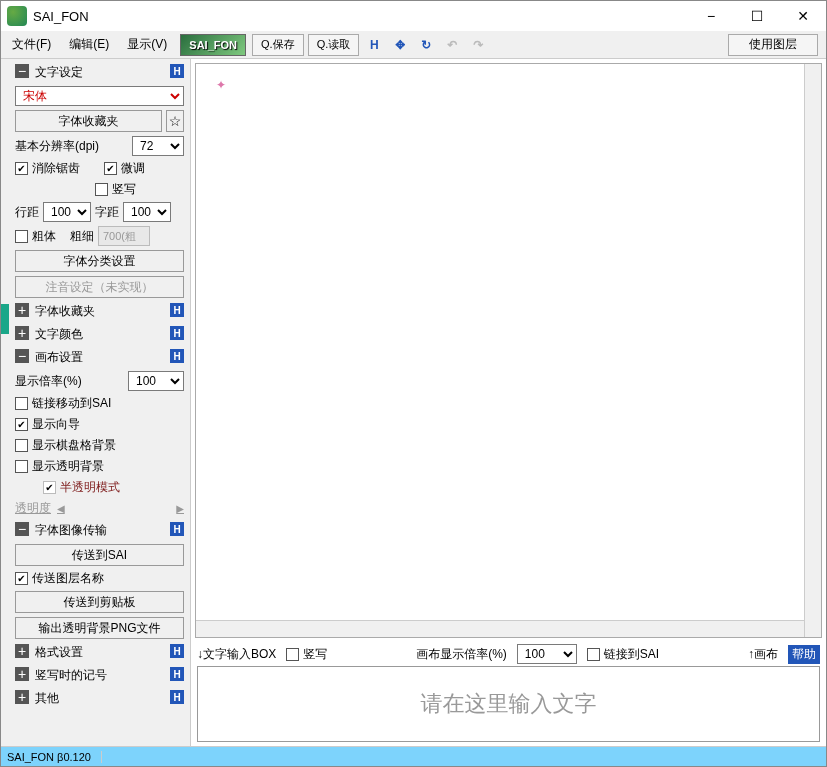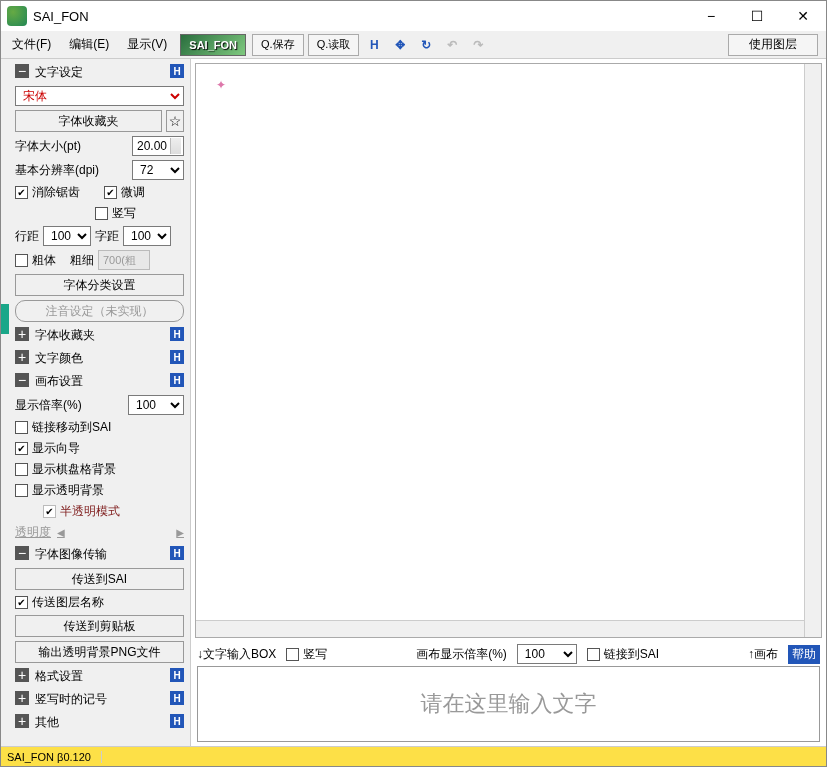--- a/index.html
+++ b/index.html
@@ -30,42 +30,42 @@
 .sq.plus::before { content: "+"; }
 .h-badge { width: 14px; height: 14px; background: #2256b8; color: #fff; font-size: 10px; font-weight: bold; display: inline-flex; align-items: center; justify-content: center; margin-left: auto; }
 
 .row { display: flex; align-items: center; padding: 2px 2px; font-size: 12px; gap: 4px; }
 .row .grow { flex: 1; }
 select, input.txt { height: 20px; border: 1px solid #7a7a7a; background: #fff; font-size: 12px; padding: 0 3px; font-family: inherit; }
 .sel-full { width: 100%; color: #c00; font-weight: normal; }
 .spin { width: 52px; height: 20px; border: 1px solid #7a7a7a; background: #fff; display: inline-flex; align-items: center; padding: 0 14px 0 4px; font-size: 12px; position: relative; }
 .spin::after { content: ""; position: absolute; right: 2px; top: 1px; bottom: 1px; width: 10px; background: linear-gradient(#eee,#ddd); border-left: 1px solid #bbb; }
 .btn-full { width: 100%; height: 22px; border: 1px solid #999; background: #f0f0f0; font-size: 12px; }
-.btn-full.disabled { color: #999; border-radius: 10px; }
+.btn-full.disabled { color: #999; }
 .star { width: 18px; height: 22px; display: inline-flex; align-items: center; justify-content: center; font-size: 14px; border: 1px solid #999; background: #f0f0f0; }
 .cb { width: 13px; height: 13px; border: 1px solid #555; background: #fff; display: inline-flex; align-items: center; justify-content: center; font-size: 10px; flex-shrink: 0; }
 .cb.checked::before { content: "✔"; color: #000; }
 .cb.dim { border-color: #bbb; }
 .grayspin { width: 52px; height: 20px; border: 1px solid #bbb; background: #e8e8e8; color: #999; display: inline-flex; align-items: center; padding: 0 4px; font-size: 11px; }
 .indent { padding-left: 30px; color:#7f1d1d;text-align:center; }
 .opacity-row { color: #999; display:flex; align-items:center; gap:6px; padding: 2px 2px; text-decoration: underline; }
 .tri { font-size: 10px; }
 
 .main { flex: 1; display: flex; flex-direction: column; position: relative; }
 .canvas { flex: 1; background: #fff; border: 1px solid #aaa; margin: 4px; position: relative; overflow: hidden; }
 .canvas-scroll-v { position:absolute; right:0; top:0; bottom:0; width:17px; background:#f0f0f0; border-left:1px solid #ccc; }
 .canvas-scroll-h { position:absolute; left:0; right:17px; bottom:0; height:17px; background:#f0f0f0; border-top:1px solid #ccc; }
 .cross { position: absolute; left: 20px; top: 14px; color: #d7a; font-size: 12px; }
 
 .midbar { height: 24px; display: flex; align-items: center; padding: 0 6px; gap: 10px; font-size: 12px; }
 .help-link { background: #2256b8; color: #fff; padding: 1px 4px; }
 
 .textarea { height: 76px; margin: 0 6px 4px 6px; border: 1px solid #999; background: #fff; display: flex; align-items: center; justify-content: center; color: #999; font-size: 22px; font-family: "SimSun", serif; }
 
-.statusbar { height: 20px; border-top: 1px solid #ccc; background: #fde047; display: flex; align-items: center; padding: 0 6px; font-size: 11px; }
+.statusbar { height: 20px; border-top: 1px solid #ccc; background: #7dd3fc; display: flex; align-items: center; padding: 0 6px; font-size: 11px; }
 .status-seg { border-right: 1px solid #ccc; padding-right: 10px; }
 
 </style>
 </head>
 <body>
 
 <div class="titlebar">
   <div class="icon"></div>
   <div class="title">SAI_FON</div>
   <div class="winbtns">
@@ -100,25 +100,20 @@
       <span>文字设定</span>
       <span class="h-badge">H</span>
     </div>
 
     <div class="row">
         <select class="sel-full"><option>宋体</option></select>
       </div>
     <div class="row">
       <button class="btn-full grow">字体收藏夹</button>
       <span class="star">☆</span>
-    </div>
-    <div class="row">
-      <span>字体大小(pt)</span>
-      <span class="grow"></span>
-      <span class="spin">20.00</span>
     </div>
     <div class="row">
       <span>基本分辨率(dpi)</span>
       <span class="grow"></span>
       <select style="width:52px"><option>72</option></select>
     </div>
     <div class="row">
       <span class="cb checked"></span>
       <span>消除锯齿</span>
       <span style="width:16px"></span>

